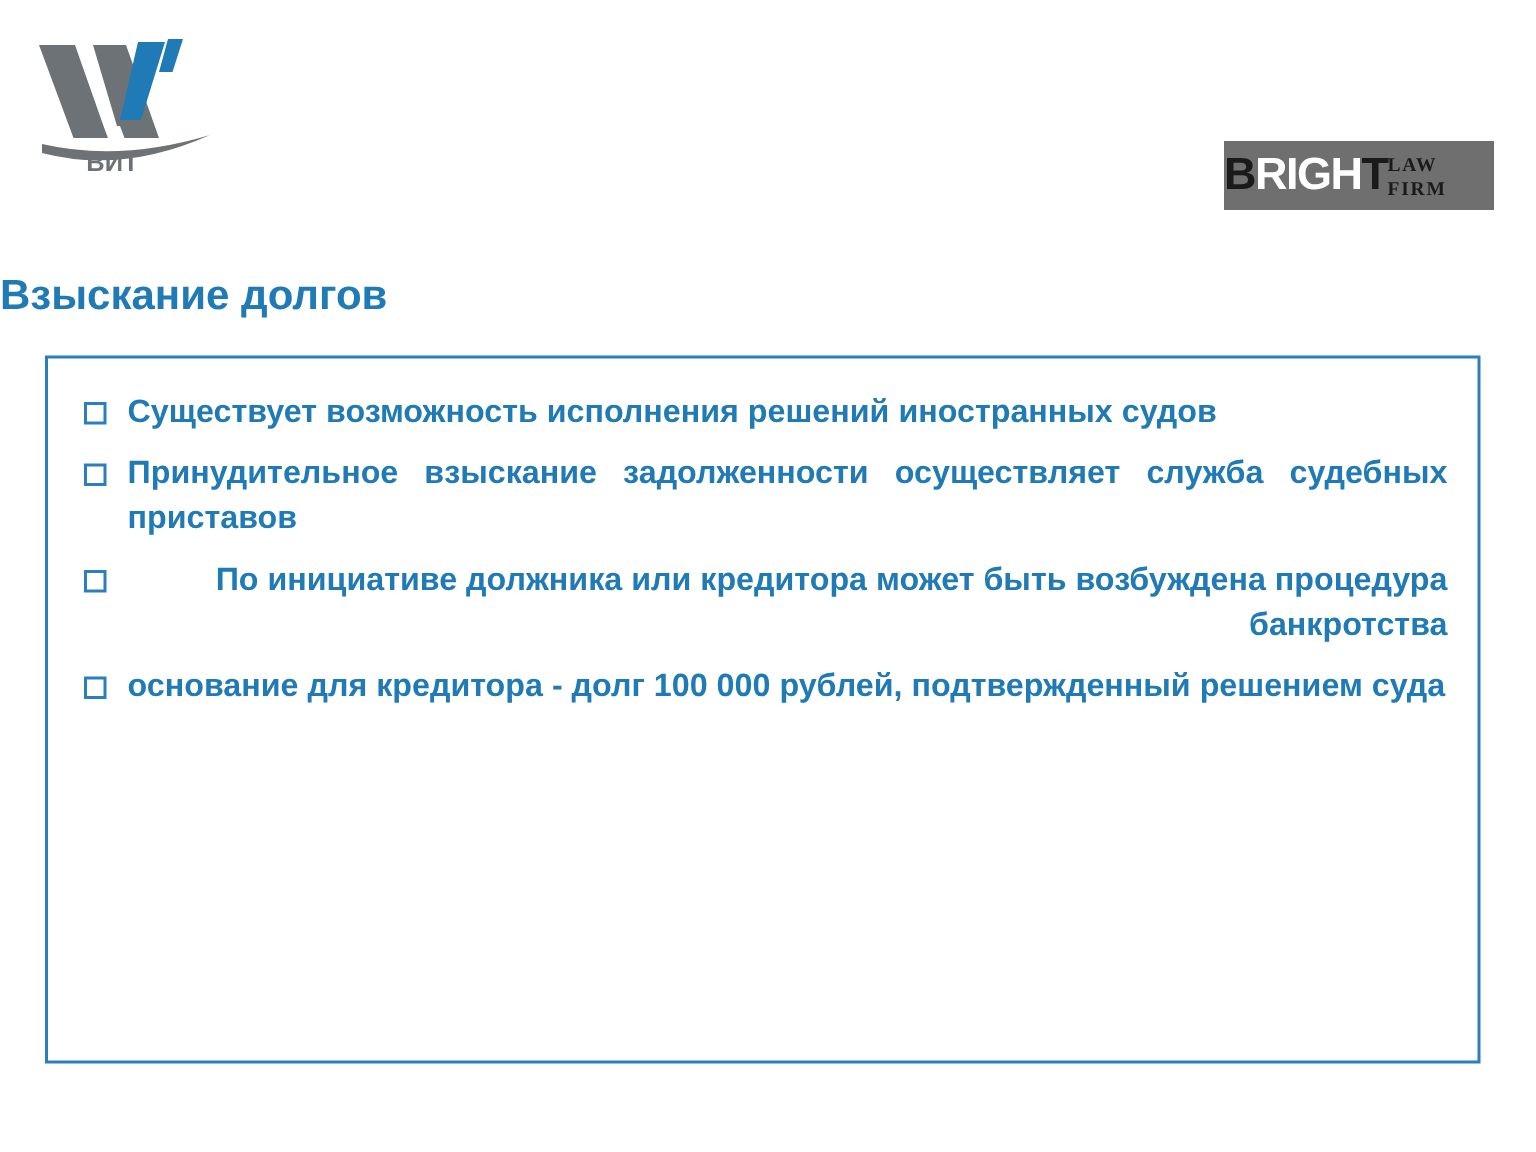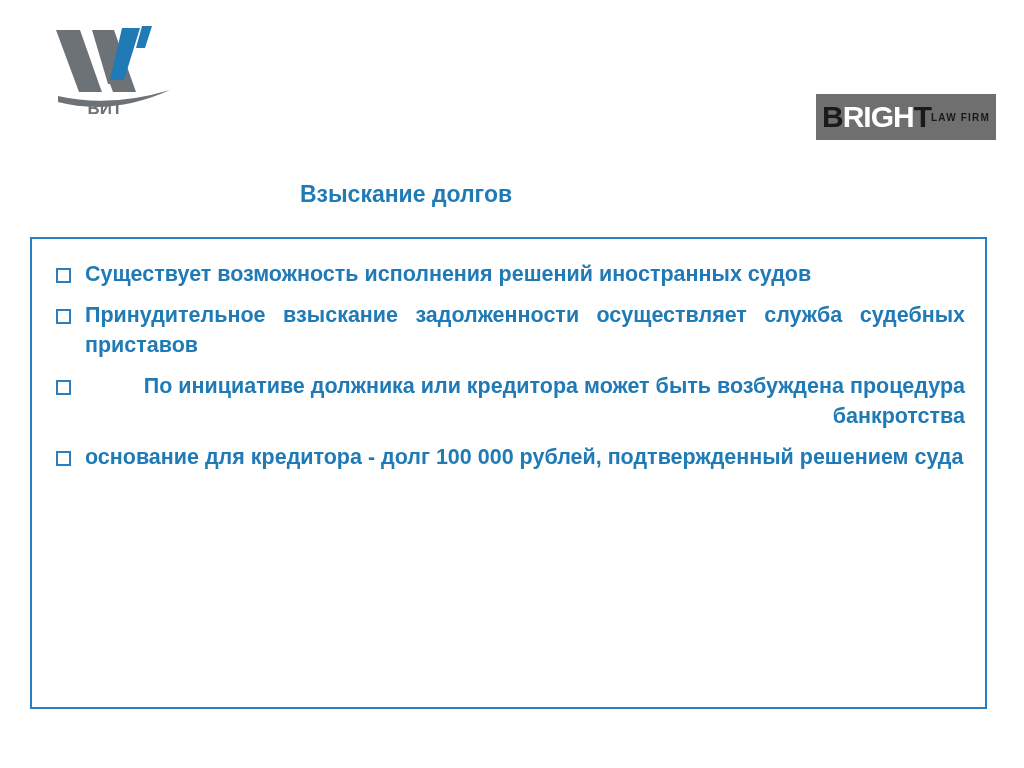--- a/index.html
+++ b/index.html
@@ -11,21 +11,21 @@
     height: 768px;
     background: #ffffff;
     font-family: "Liberation Sans", sans-serif;
     overflow: hidden;
     position: relative;
   }
 
   
   .vit-logo {
     position: absolute;
-    left: 50px;
+    left: 20px;
     top: 22px;
     width: 130px;
     height: 95px;
   }
   .vit-logo svg { display: block; }
 
   
   .bright-logo {
     position: absolute;
     right: 28px;
@@ -44,38 +44,37 @@
     font-size: 30px;
     letter-spacing: -1px;
     line-height: 1;
     color: #1a1a1a;
     position: relative;
   }
   .bright-logo .word .hl {
     color: #ffffff;
   }
   .bright-logo .sub {
-    font-family: Liberation Sans, sans-serif;
+    font-family: Liberation Serif, serif;
     font-weight: bold;
-    font-size: 10px;
+    font-size: 13px;
     letter-spacing: 1.2px;
     color: #1a1a1a;
     margin-top: 1px;
   }
 
   
   .slide-title {
     position: absolute;
     left: 0;
     top: 181px;
     width: 812px;
-    text-align: center;
     font-family: "Liberation Sans", sans-serif;
     font-weight: bold;
-    font-size: 23px;
+    font-size: 28px;
     color: #1f7ab5;
   }
 
   
   .content-box {
     position: absolute;
     left: 30px;
     top: 237px;
     width: 957px;
     height: 472px;

